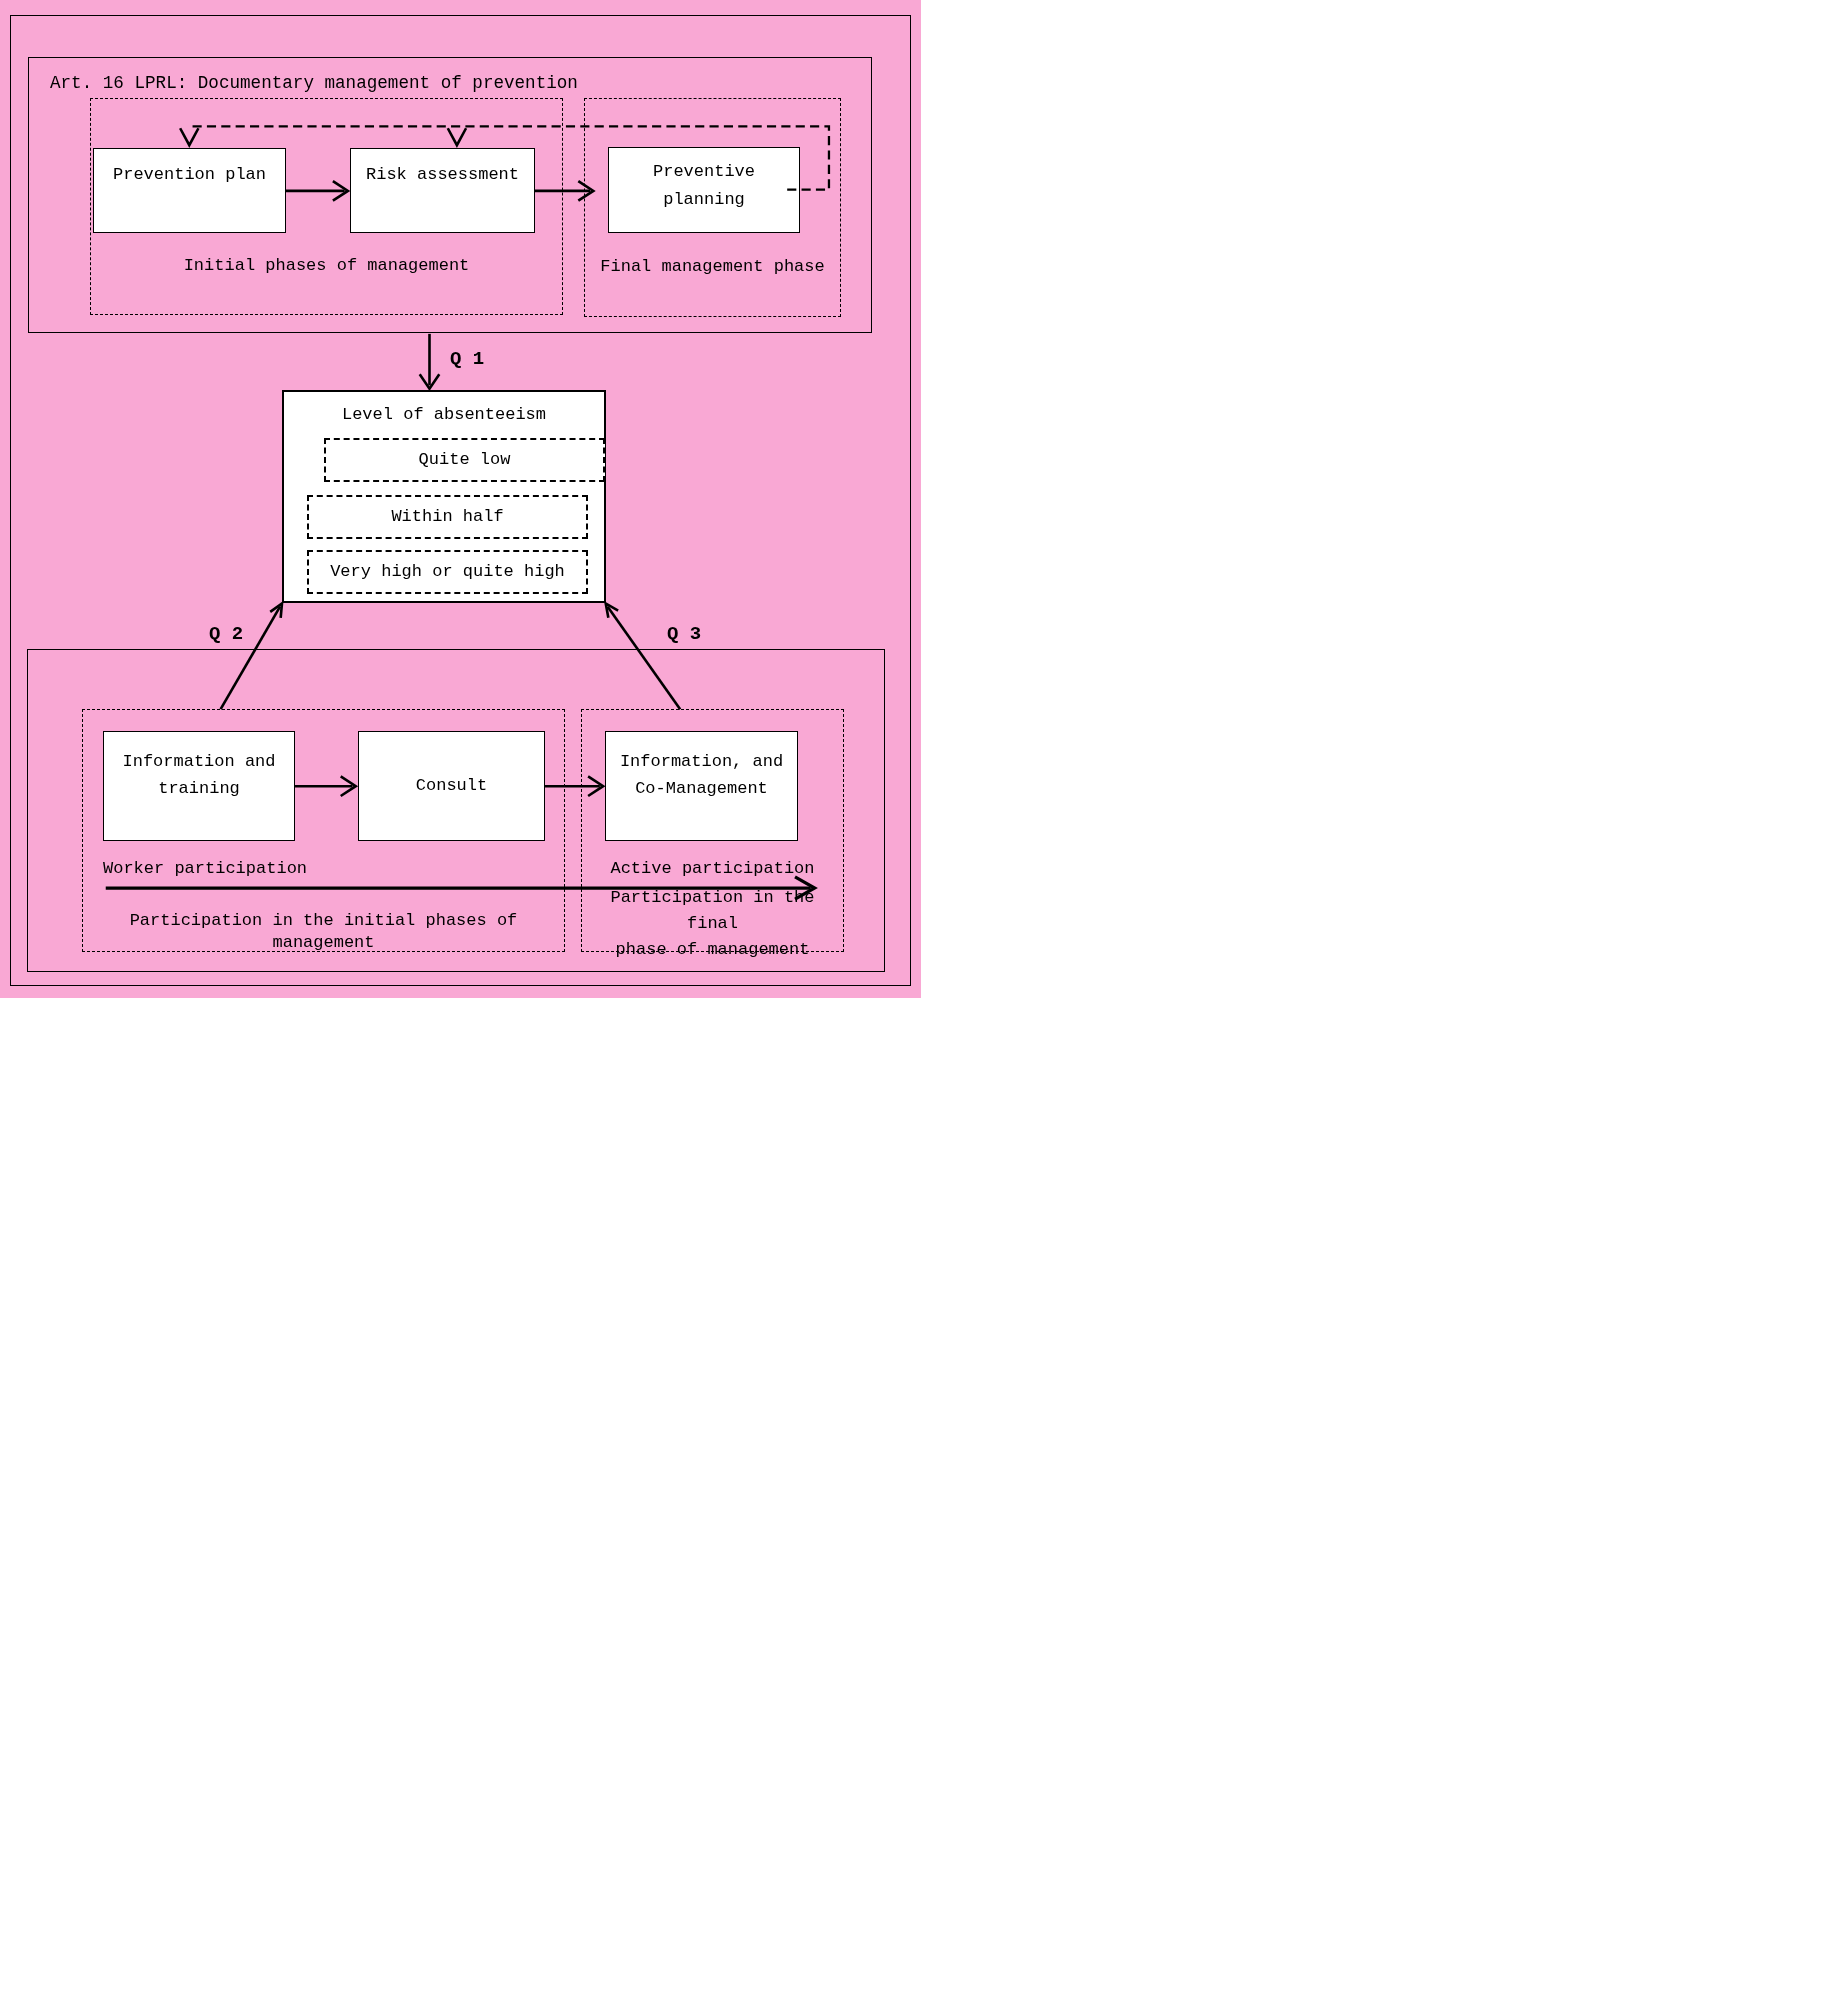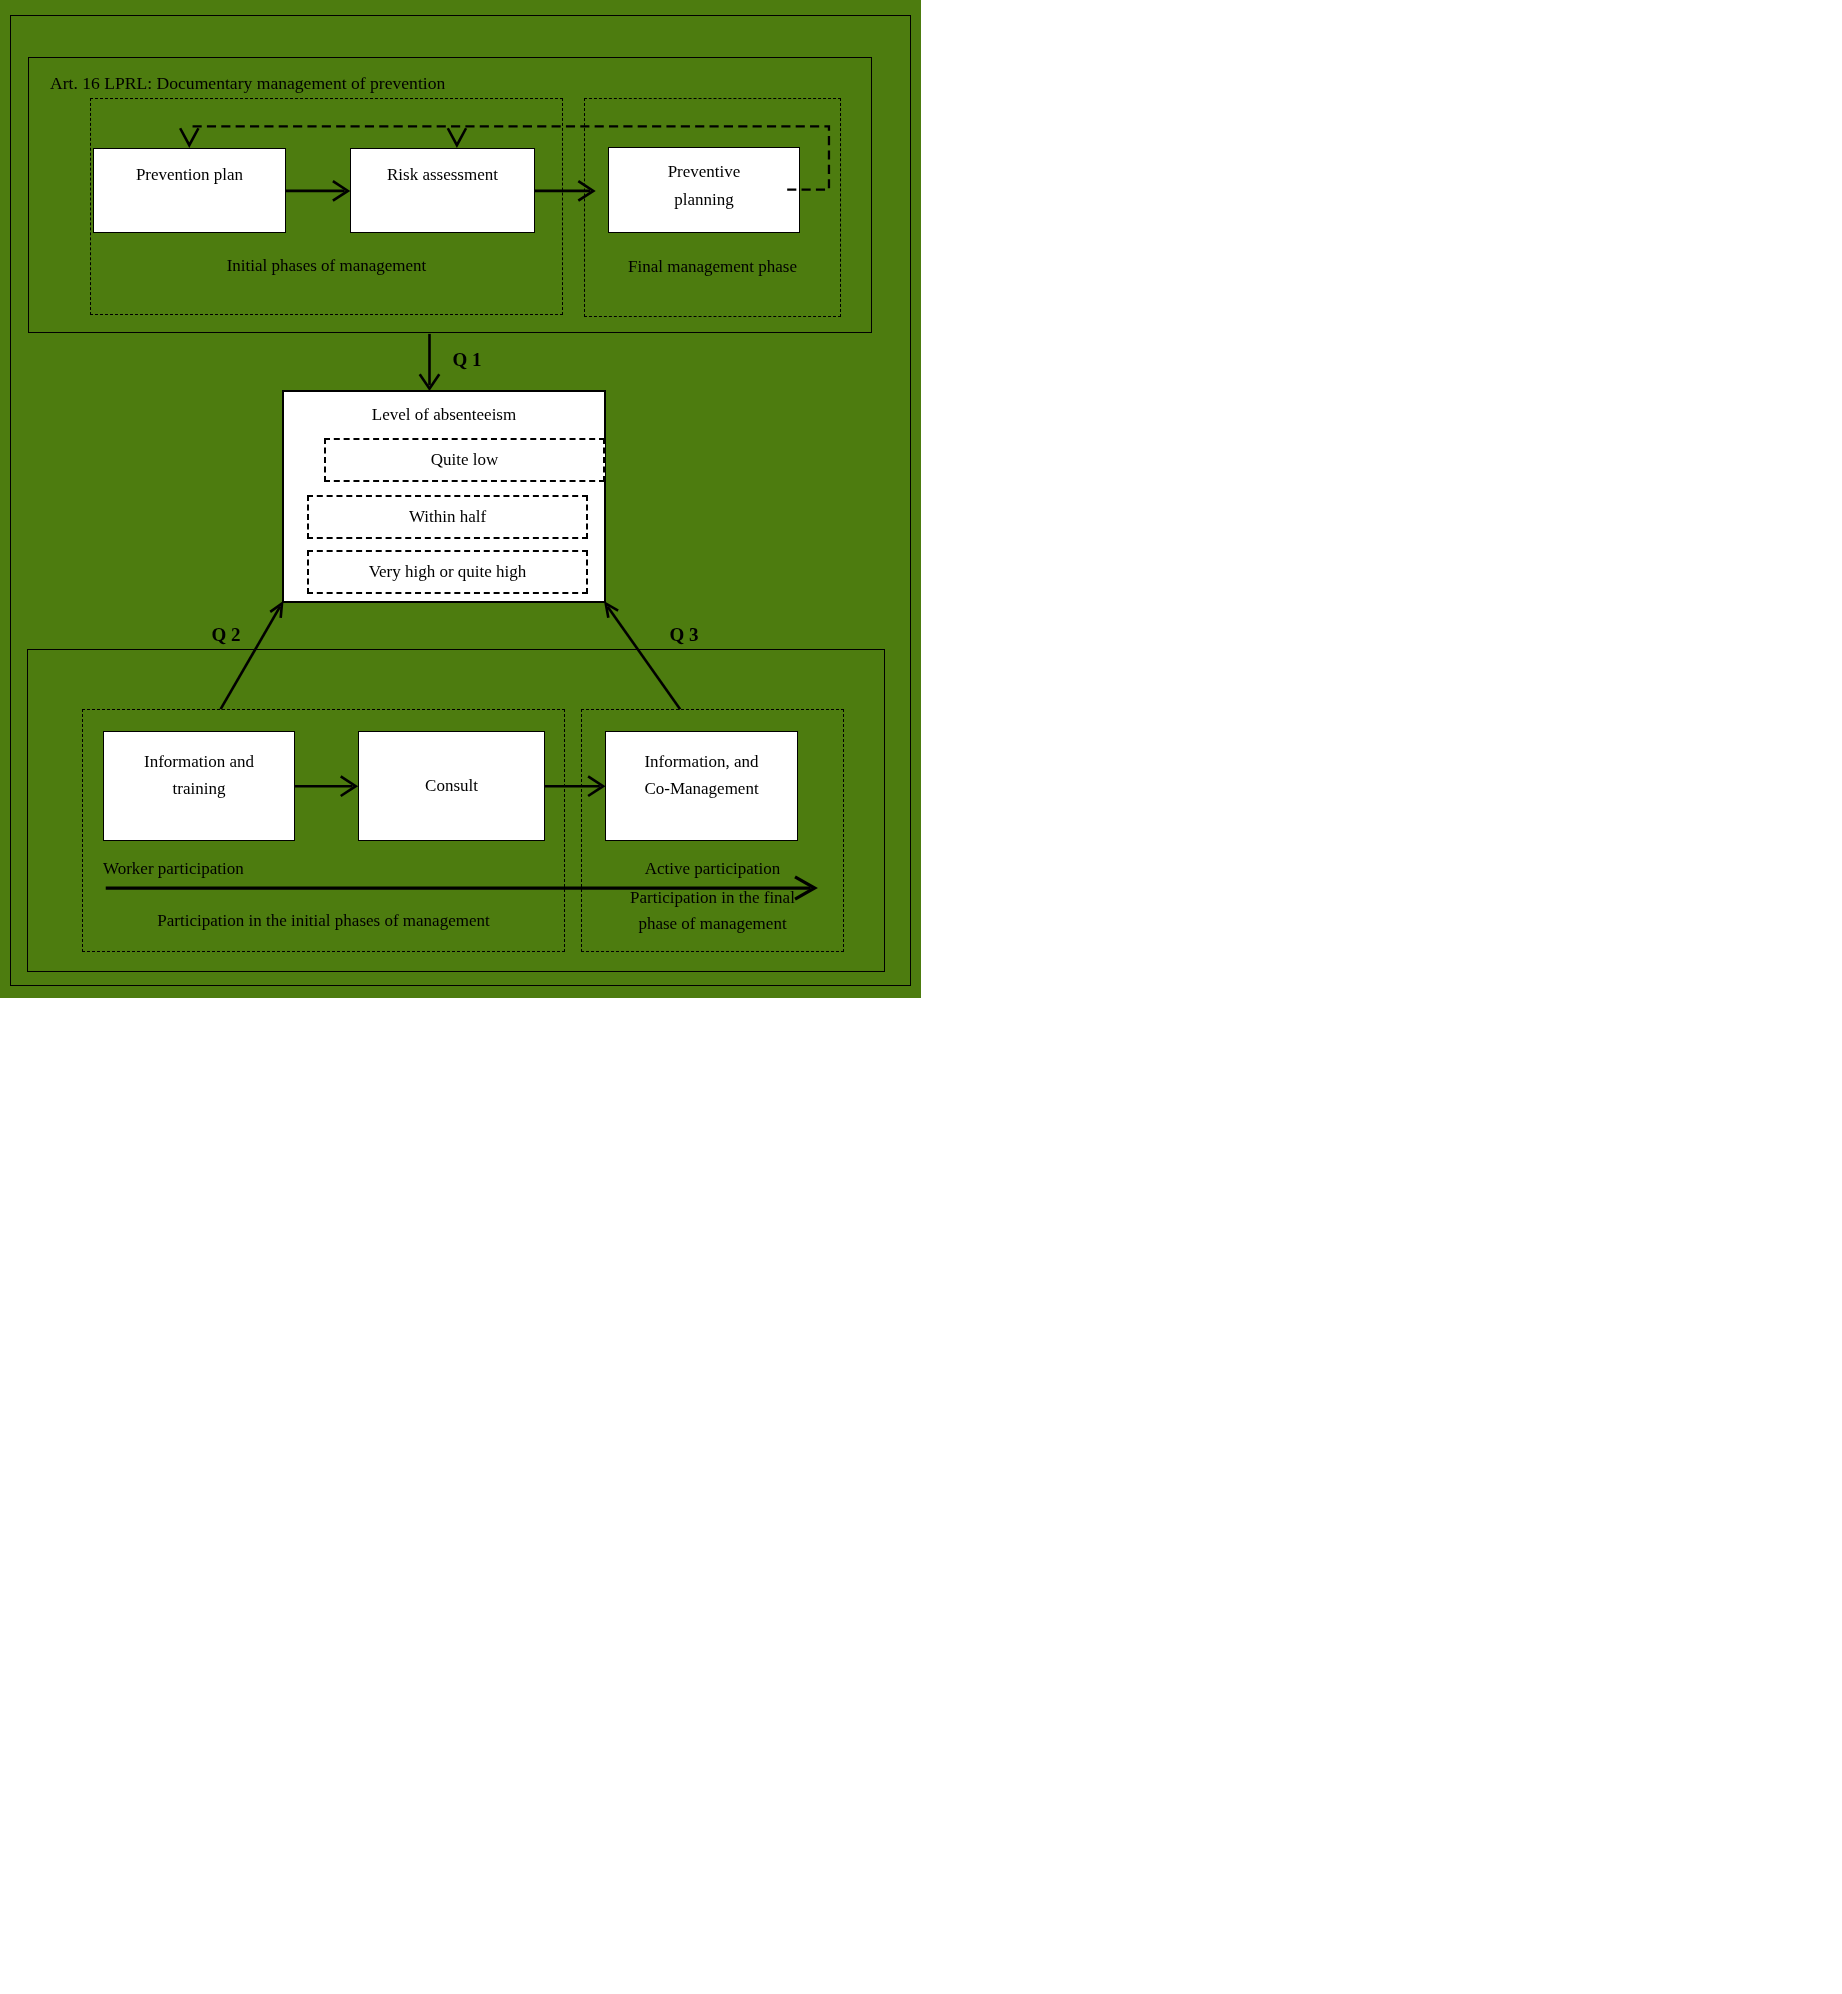--- a/index.html
+++ b/index.html
@@ -1,21 +1,21 @@
 <!DOCTYPE html>
 <html style="font-size:10.4px"><head>
 <meta charset="utf-8">
 <style>
   html,body{margin:0;padding:0;background:#ffffff;}
   .canvas{
     position:relative;
     width:921px;height:998px;
-    background:#4d7c0f;
+    background:#f9a8d4;
     color:#000000;
-    font-family:Liberation Serif, serif;
+    font-family:Liberation Mono, monospace;
     overflow:hidden;
   }
   .abs{position:absolute;box-sizing:border-box;}
   .b-solid{border:1.3px solid #000;}
   .b-solid-thick{border:2px solid #000;}
   .b-dash{border:1.3px dashed #000;}
   .b-dash-heavy{border:2px dashed #000;}
   .node{
     display:flex;flex-direction:column;align-items:center;
     text-align:center;font-size:17px;line-height:27.4px;

